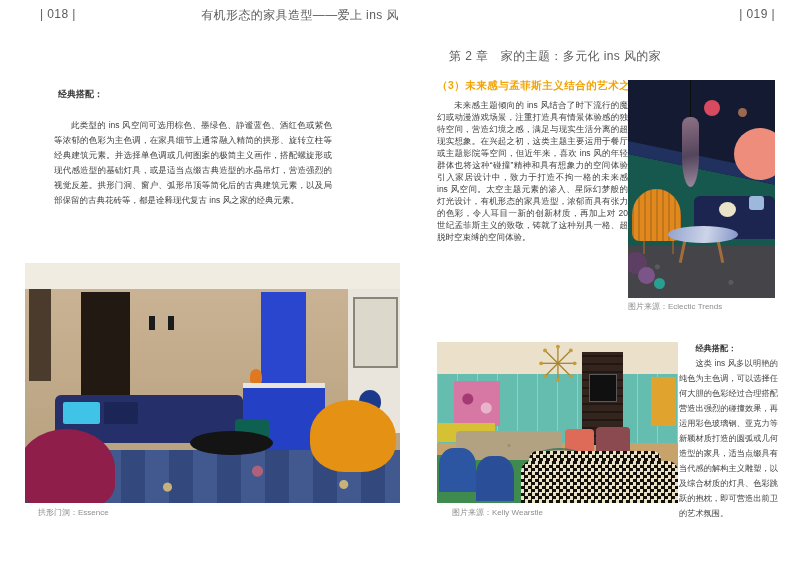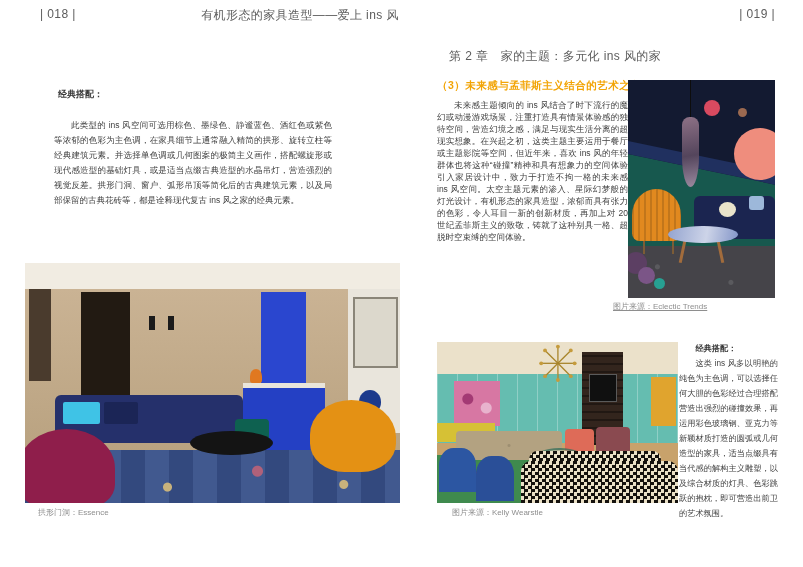--- a/index.html
+++ b/index.html
@@ -23,21 +23,21 @@
   
   #r-title{left:437px;top:79px;width:250px;font-size:10.5px;font-weight:bold;color:#f2a405;letter-spacing:.5px;}
   #r-para{left:437px;top:99px;width:191px;font-size:8.5px;line-height:12px;text-align:justify;
           text-indent:2em;color:#424242;}
   #r-side{left:679px;top:341px;width:99px;font-size:8.2px;line-height:15px;text-align:justify;color:#424242;}
   #r-side .sh{font-weight:bold;text-indent:2em;color:#3a3a3a;}
   #r-side p{margin:0;text-indent:2em;}
 
   .caption{position:absolute;font-size:8px;color:#8e8e8e;white-space:nowrap;}
   #cap-essence{left:38px;top:507px;}
-  #cap-eclectic{left:613px;top:301px;text-decoration:underline;}
+  #cap-eclectic{left:628px;top:301px;}
   #cap-kelly{left:452px;top:507px;}
 
   
   figure{margin:0;position:absolute;overflow:hidden;}
   figure>div{position:absolute;}
   #photo1{left:25px;top:263px;width:375px;height:240px;background:#bda683;}
   #photo2{left:628px;top:80px;width:147px;height:218px;background:#131a31;}
   #photo3{left:437px;top:342px;width:241px;height:161px;background:#c8a26b;}
 
   

